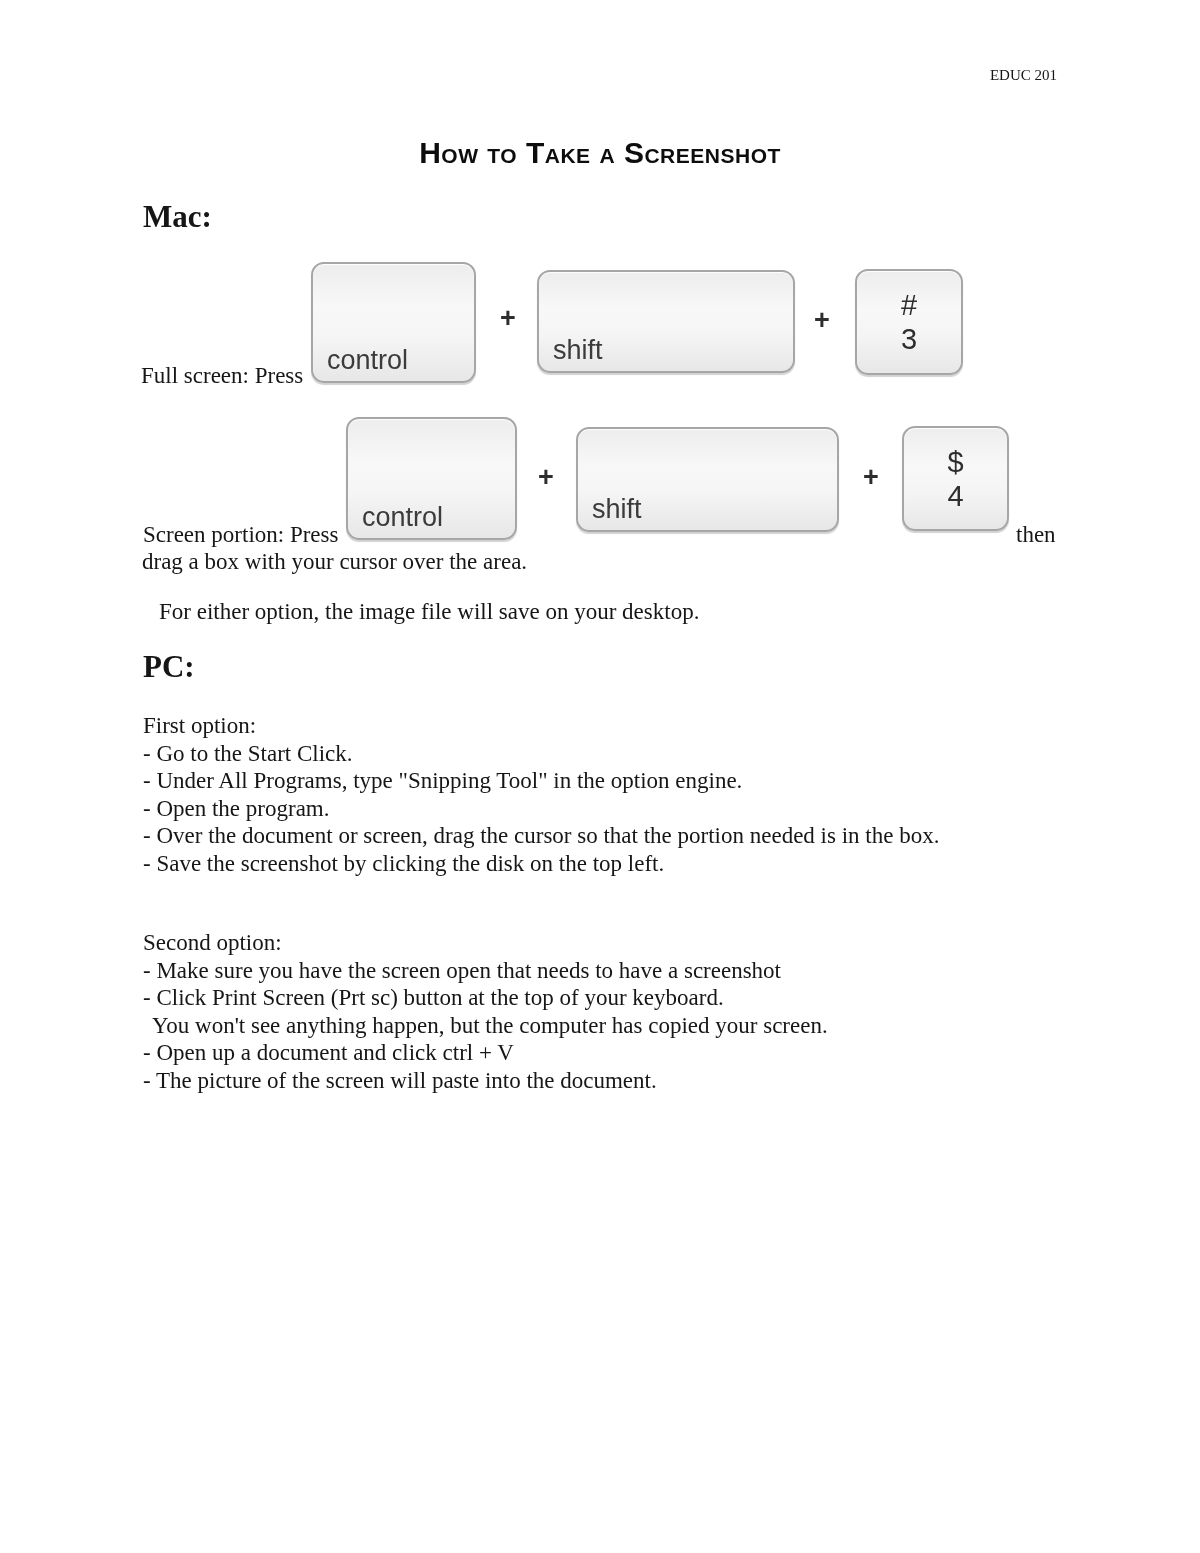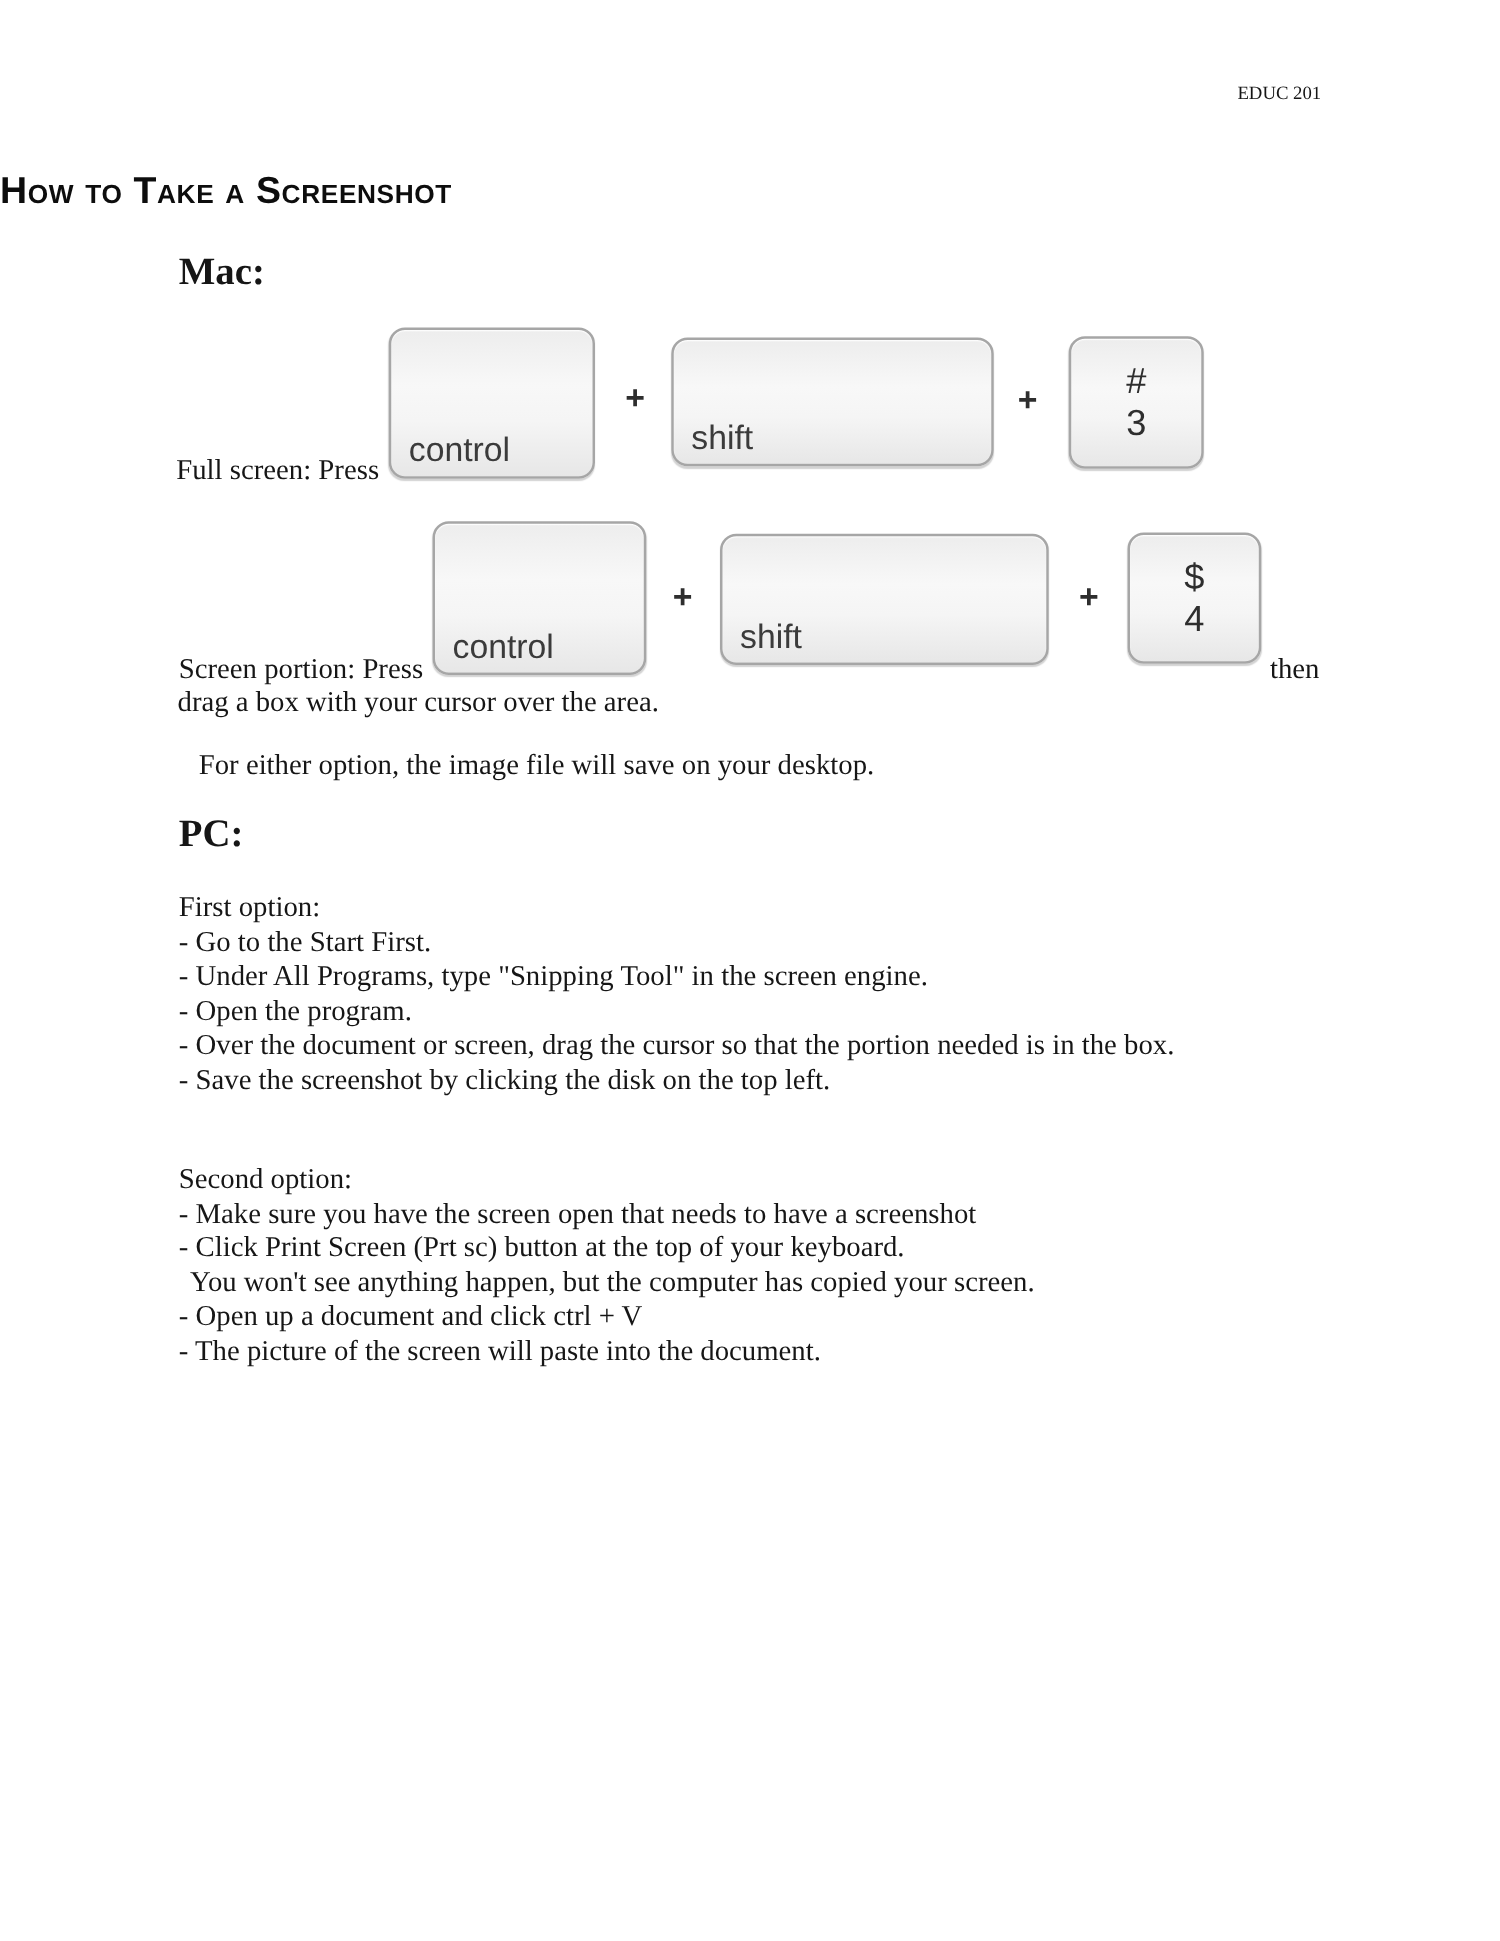--- a/index.html
+++ b/index.html
@@ -6,20 +6,21 @@
   .page {
     position:relative; width:1200px; height:1553px;
     background:#ffffff; overflow:hidden;
     font-family:"Liberation Serif", serif; color:#161616;
   }
 
   .course { position:absolute; top:67px; right:143px; font-size:15px; white-space:nowrap; }
 
   .title {
     position:absolute; top:136px; left:0; width:100%; margin:0;
+    text-align:center;
     font-family:"Liberation Sans", sans-serif;
     font-weight:bold; font-size:30px; letter-spacing:0.5px;
     font-variant:small-caps;
     color:#0d0d0d;
   }
 
   .h-serif { position:absolute; left:143px; font-weight:bold; font-size:31px; white-space:nowrap; }
   .mac-h { top:199px; }
   .pc-h  { top:649px;text-align:center; }
 
@@ -113,22 +114,22 @@
 
   <div class="t sp-label">Screen portion: Press</div>
   <div class="t then">then</div>
   <div class="t drag">drag a box with your cursor over the area.</div>
   <div class="t note">For either option, the image file will save on your desktop.</div>
 
   <div class="h-serif pc-h">PC:</div>
 
   <div class="block b1">
     <div class="line">First option:</div>
-    <div class="line">- Go to the Start First.</div>
-    <div class="line">- Under All Programs, type "Snipping Tool" in the screen engine.</div>
+    <div class="line">- Go to the Start Click.</div>
+    <div class="line">- Under All Programs, type "Snipping Tool" in the option engine.</div>
     <div class="line">- Open the program.</div>
     <div class="line">- Over the document or screen, drag the cursor so that the portion needed is in the box.</div>
     <div class="line">- Save the screenshot by clicking the disk on the top left.</div>
   </div>
 
   <div class="block b2">
     <div class="line">Second option:</div>
     <div class="line">- Make sure you have the screen open that needs to have a screenshot</div>
     <div class="line">- Click Print Screen (Prt sc) button at the top of your keyboard.</div>
     <div class="line indent">You won't see anything happen, but the computer has copied your screen.</div>

